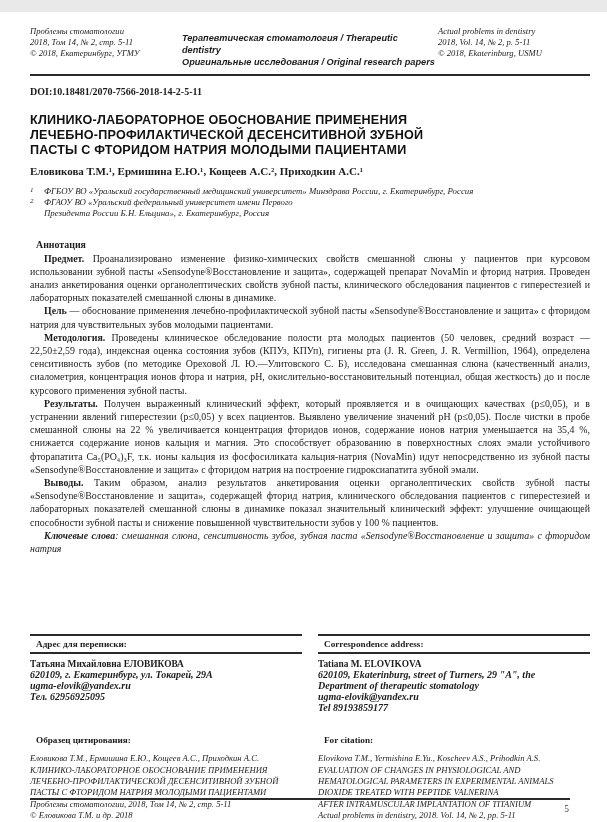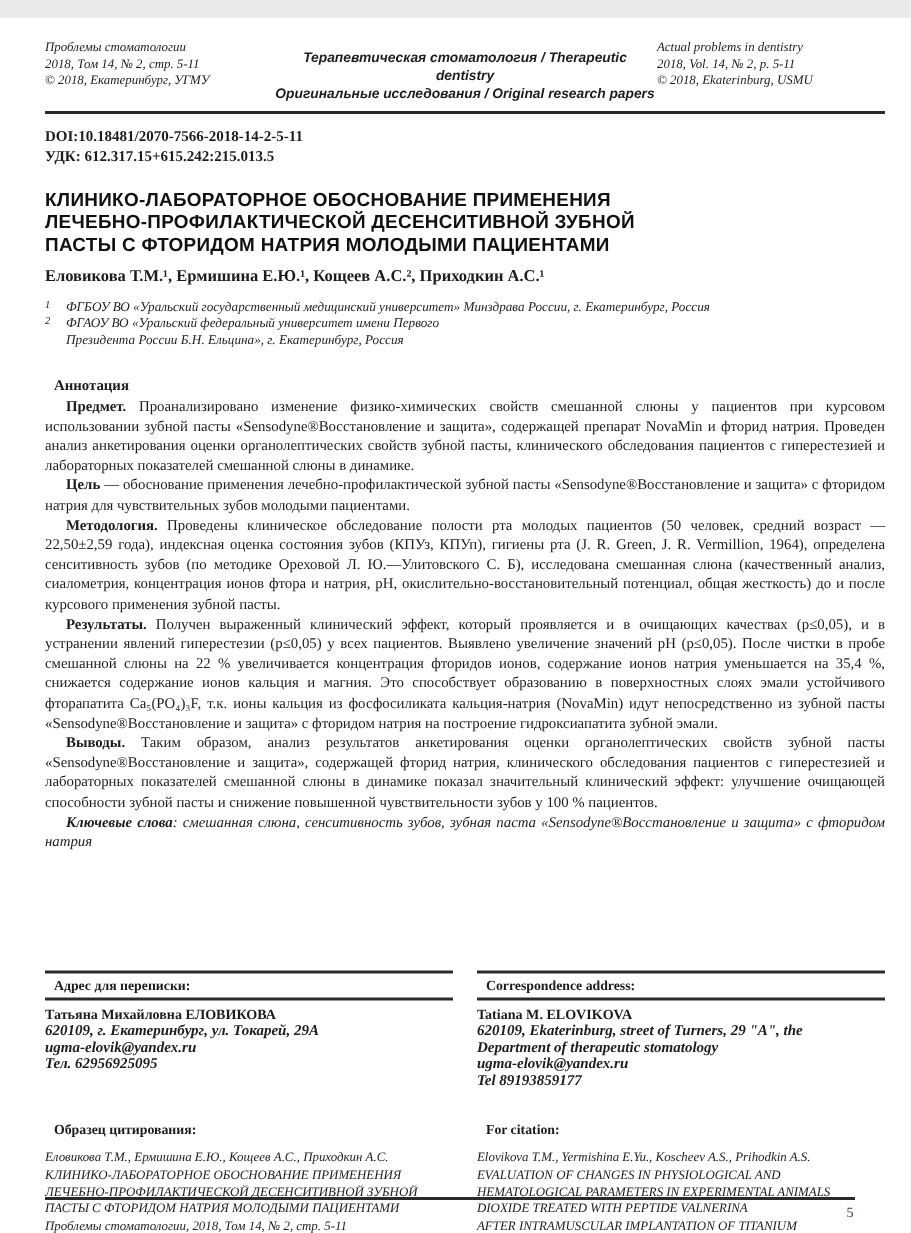--- a/index.html
+++ b/index.html
@@ -11,21 +11,21 @@
     color:#1c1c1c;
     font-family:"Liberation Serif", serif;
     overflow:hidden;
     box-sizing:border-box;
   }
   .content{padding:14px 17px 0 30px;}
 
   
   .journal-header{display:flex;align-items:flex-start;}
   .jh-left,.jh-right{width:152px;font-size:8.6px;line-height:11px;font-style:italic;}
-  .jh-center{flex:1;text-align:center;font-family:"Liberation Sans",sans-serif;
+  .jh-center{flex:1;text-align:left;font-family:"Liberation Sans",sans-serif;
     font-weight:bold;font-style:italic;font-size:9.2px;line-height:12px;padding-top:6px;}
   .top-rule{border:none;border-top:2px solid #2a2a2a;margin:6px 0 0 0;}
 
   
   .meta-block{margin-top:9px;font-weight:bold;font-size:10px;line-height:13px;}
 
   
   .article-title{margin-top:15px;font-family:"Liberation Sans",sans-serif;
     font-weight:bold;font-size:12.6px;line-height:15px;letter-spacing:.2px;color:#111;}
   .authors-line{margin-top:7px;font-weight:bold;font-size:11px;}
@@ -79,21 +79,20 @@
       <div class="jh-right">
         <div>Actual problems in dentistry</div>
         <div>2018, Vol. 14, № 2, p. 5-11</div>
         <div>© 2018, Ekaterinburg, USMU</div>
       </div>
     </div>
     <hr class="top-rule">
 
     <div class="meta-block">
       <div>DOI:10.18481/2070-7566-2018-14-2-5-11</div>
-      <div>УДК: 612.317.15+615.242:215.013.5</div>
     </div>
 
     <div class="article-title">
       <div>КЛИНИКО-ЛАБОРАТОРНОЕ ОБОСНОВАНИЕ ПРИМЕНЕНИЯ</div>
       <div>ЛЕЧЕБНО-ПРОФИЛАКТИЧЕСКОЙ ДЕСЕНСИТИВНОЙ ЗУБНОЙ</div>
       <div>ПАСТЫ С ФТОРИДОМ НАТРИЯ МОЛОДЫМИ ПАЦИЕНТАМИ</div>
     </div>
 
     <div class="authors-line">Еловикова Т.М.¹, Ермишина Е.Ю.¹, Кощеев А.С.², Приходкин А.С.¹</div>
 

